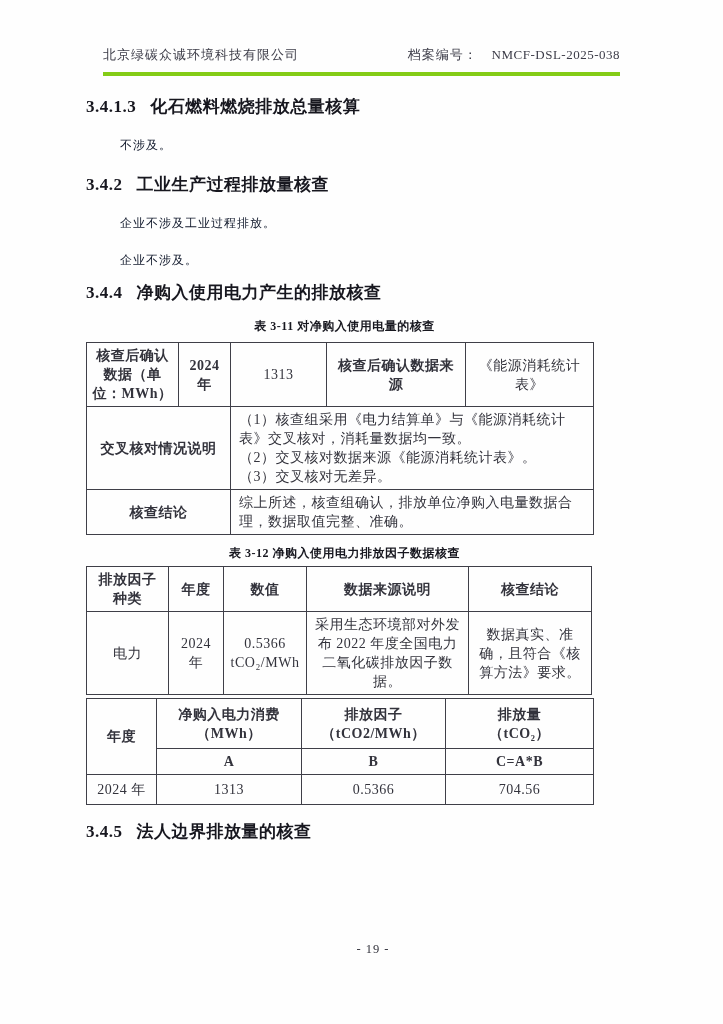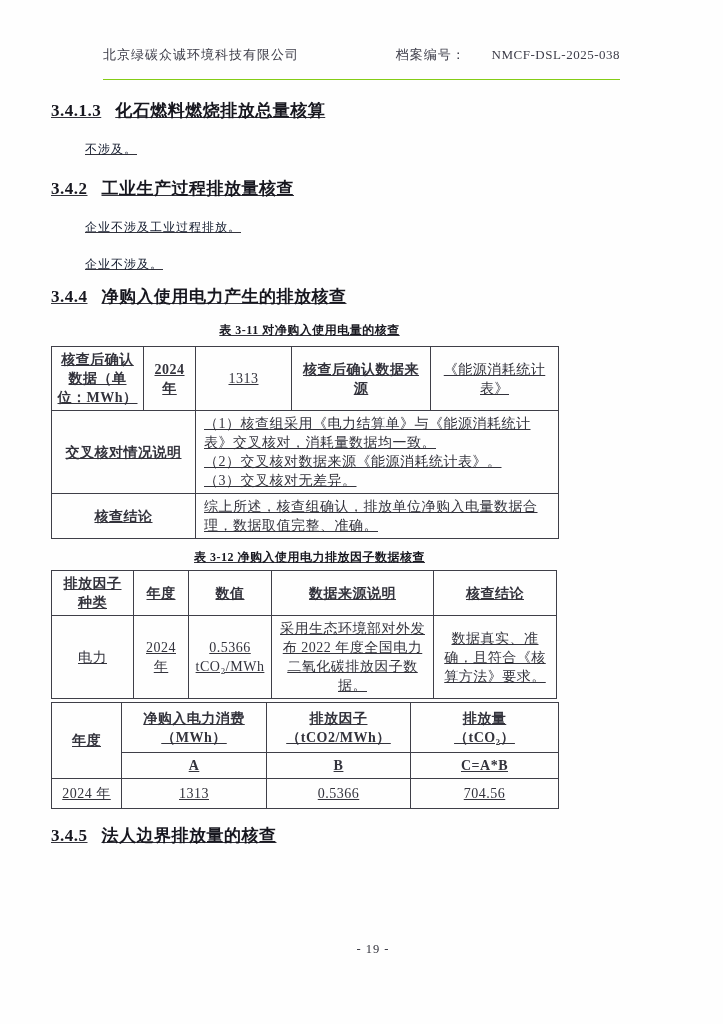--- a/index.html
+++ b/index.html
@@ -17,27 +17,27 @@
     margin: 0 103px;
     padding-top: 46px;
   }
   .header-row {
     display: flex;
     justify-content: space-between;
     align-items: baseline;
     font-size: 13px;
     color: #3c3c48;
     letter-spacing: 1px;
-    padding-bottom: 15px;
-    border-bottom: 1px solid #84cc16;
+    padding-bottom: 8px;
+    border-bottom: 4px solid #84cc16;
   }
   .file-no { letter-spacing: 0.5px; }
-  .file-no .label { margin-right: 22px; letter-spacing: 1px; }
+  .file-no .label { margin-right: 10px; letter-spacing: 1px; }
   .file-no .value { font-weight: normal; letter-spacing: 0.5px; }
-  .content { margin: 0 51px; width: 517px; text-decoration: underline; }
+  .content { margin: 0 86px; width: 517px; }
   .sec-heading {
     font-size: 17px;
     font-weight: bold;
     color: #17171f;
     line-height: 22px;
     letter-spacing: 0.5px;
   }
   .sec-heading .num { margin-right: 14px; }
   .h1 { margin-top: 20px; }
   .h2 { margin-top: 19px; }

